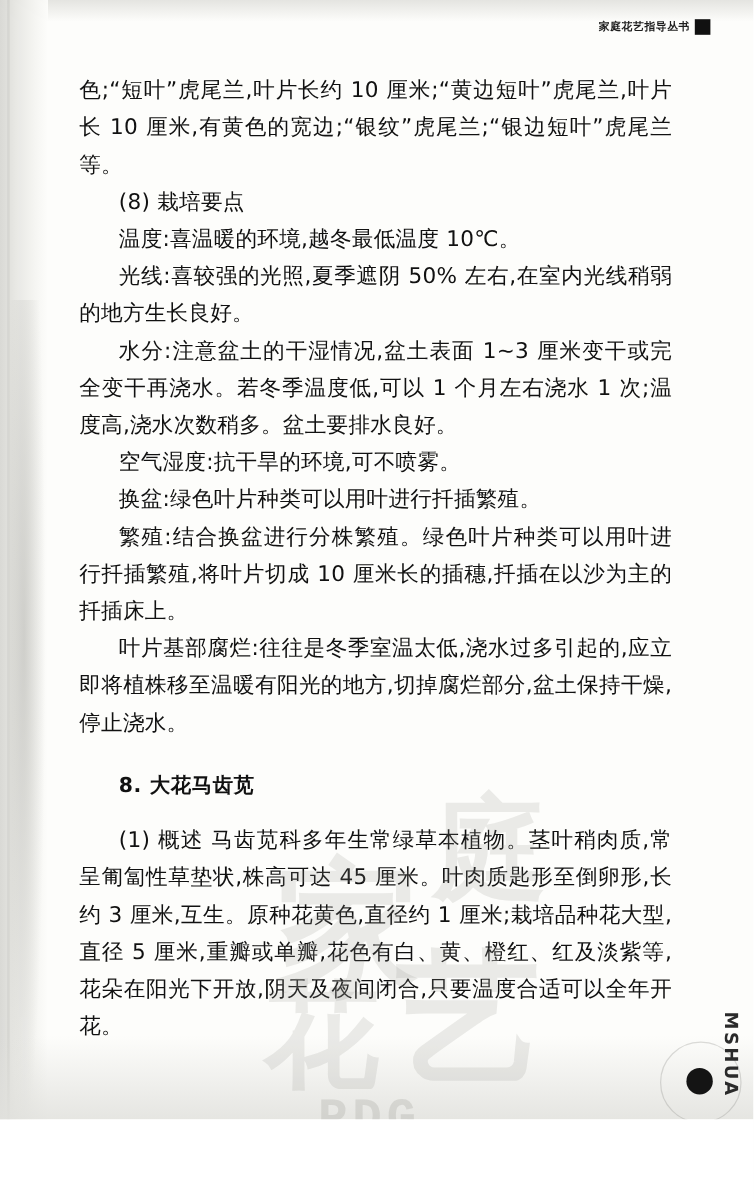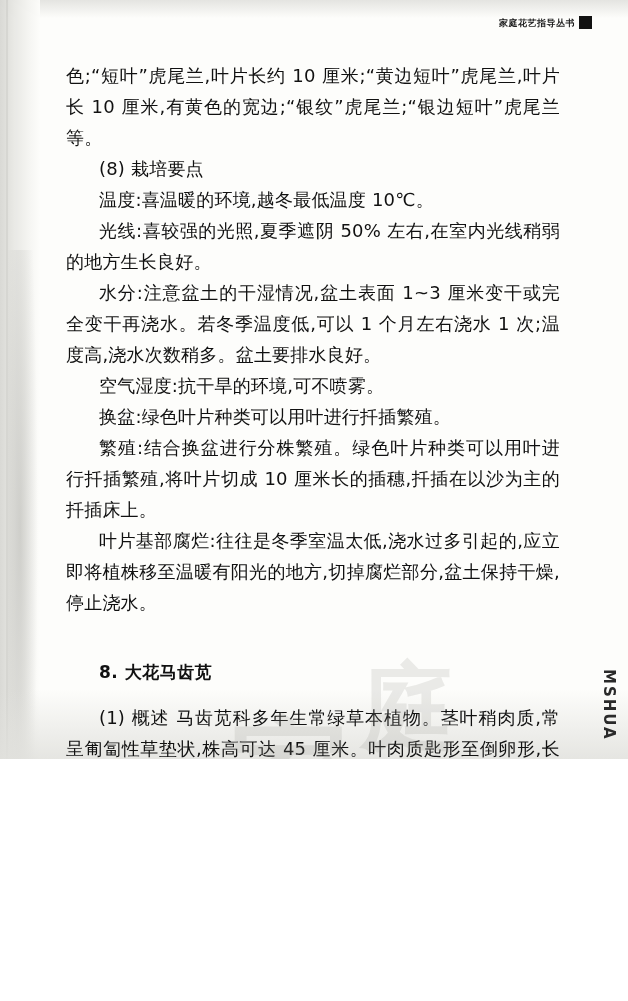--- a/index.html
+++ b/index.html
@@ -3,21 +3,21 @@
 <meta charset="utf-8">
 <style>
   html, body {
     margin: 0;
     padding: 0;
     background: #ffffff;
   }
   .page {
     position: relative;
     width: 628px;
-    height: 759px;
+    height: 933px;
     background: #fdfdfb;
     overflow: hidden;
     font-family: "DejaVu Sans", "Liberation Sans", sans-serif;
   }
   
   .scan-edge-left {
     position: absolute;
     left: 0; top: 0;
     width: 40px; height: 1001px;
     background: linear-gradient(to right, #d8d8d4 0%, #e8e8e4 35%, #f6f6f3 75%, #fdfdfb 100%);
@@ -90,21 +90,21 @@
     margin: 0 0 0 0;
   }
   .para.indent {
     text-indent: 33px;
   }
 
   .heading-num {
     font-size: 17px;
     font-weight: bold;
     line-height: 31px;
-    margin: 39px 0 14px 33px;
+    margin: 22px 0 14px 33px;
     letter-spacing: .5px;
   }
 
   
   .watermark {
     position: absolute;
     left: 210px;
     top: 600px;
     width: 330px;
     height: 380px;

